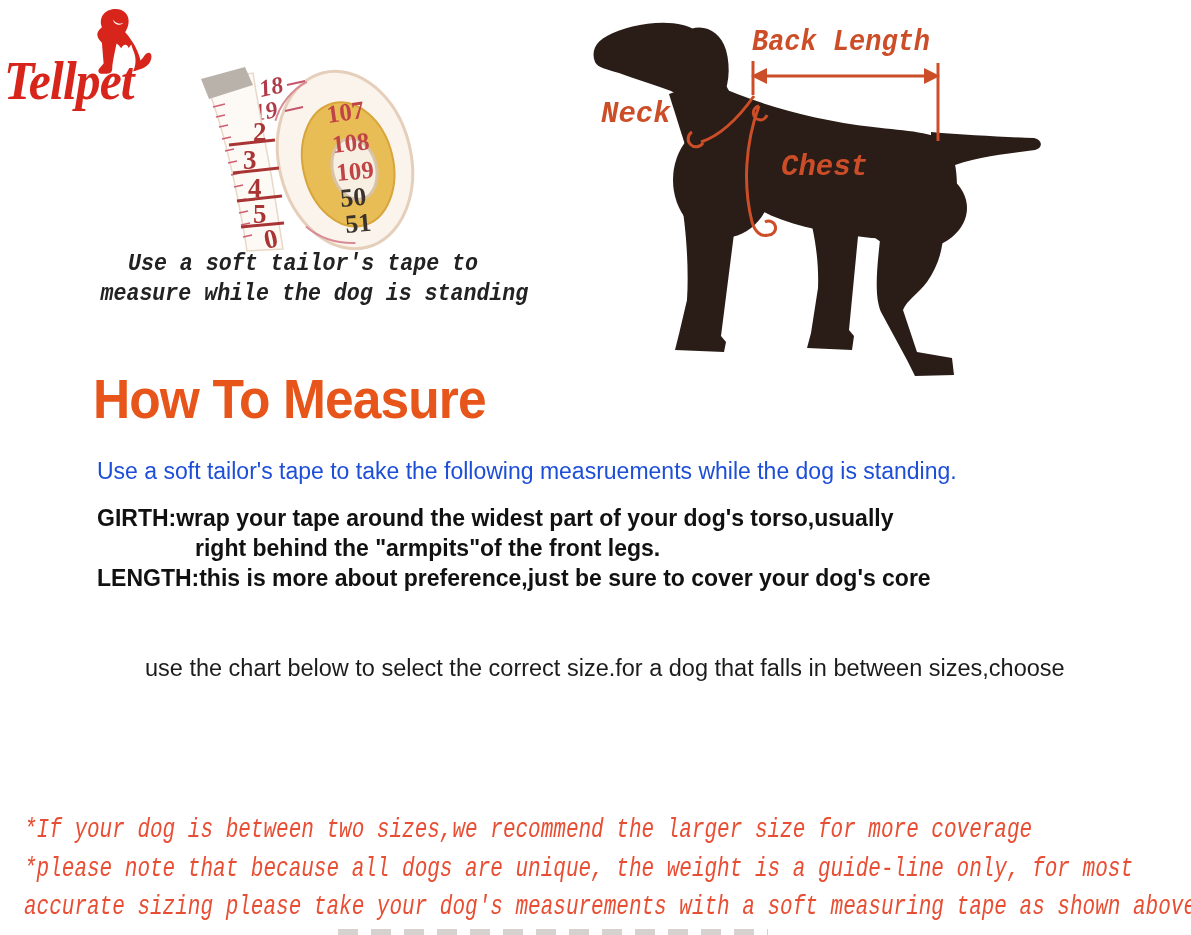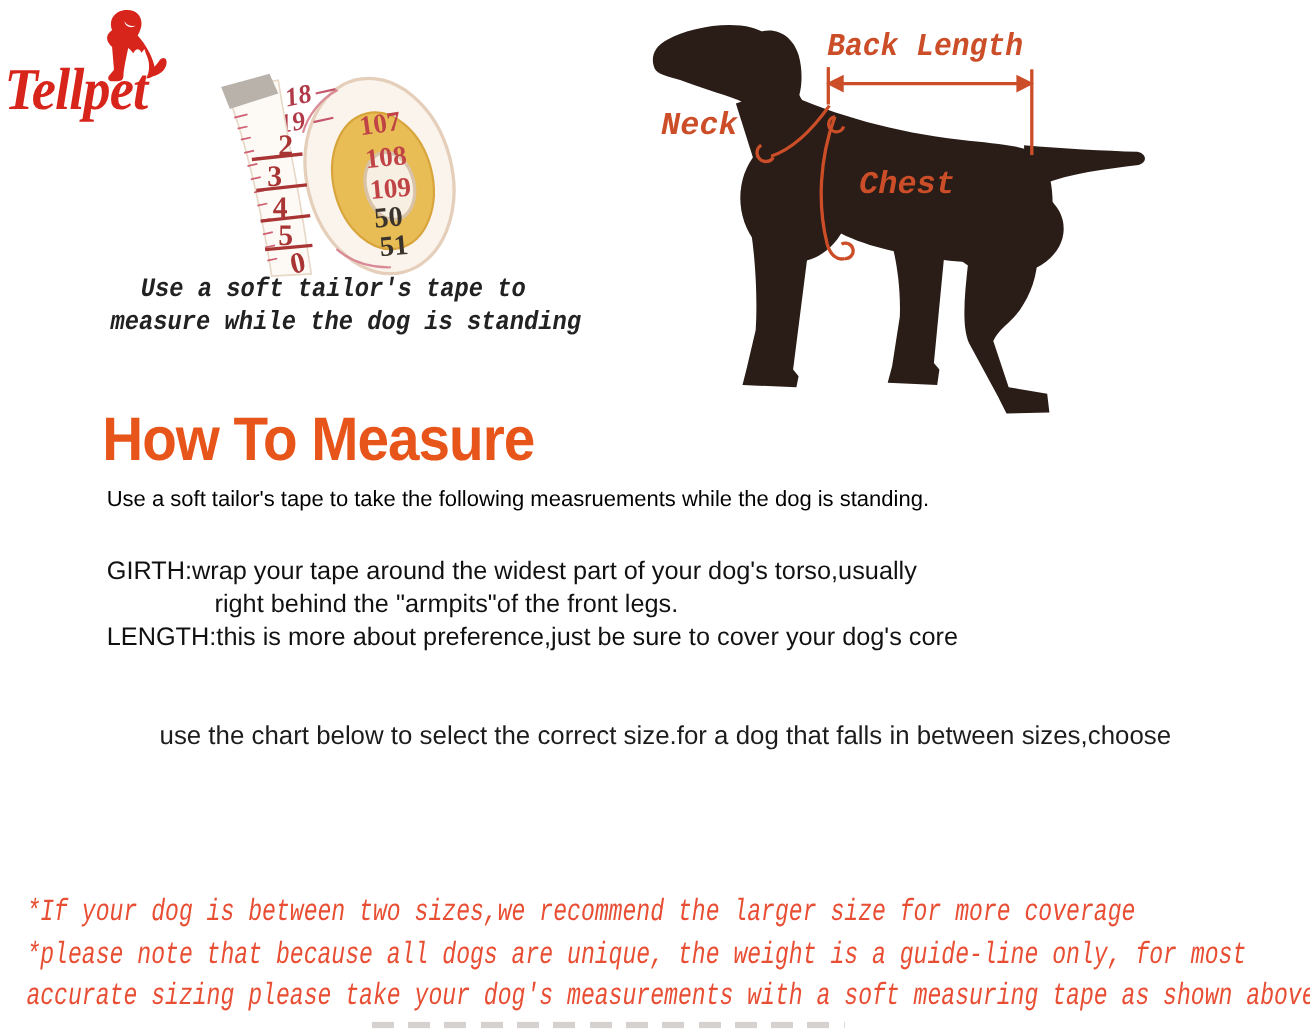--- a/index.html
+++ b/index.html
@@ -22,22 +22,22 @@
                  font-style:italic;font-weight:bold;font-size:29px;white-space:nowrap;}
   .lbl-backlength{left:752px;top:26px;transform:scale(.93,1);transform-origin:0 0;}
   .lbl-neck{left:601px;top:98px;}
   .lbl-chest{left:781px;top:151px;}
 
   
   .heading{left:93px;top:366px;color:#e7551b;font-size:56px;font-weight:700;
            letter-spacing:-1px;transform:scale(.92,1);transform-origin:0 0;white-space:nowrap;}
 
   
-  .intro{left:97px;top:443px;color:#000000;font-size:20px;white-space:nowrap;}
-  .defs{left:97px;top:503px;color:#111;font-size:23px;font-weight:normal;line-height:30px;}
+  .intro{left:97px;top:458px;color:#1d4ed8;font-size:23px;white-space:nowrap;}
+  .defs{left:97px;top:503px;color:#111;font-size:23px;font-weight:bold;line-height:30px;}
   .defs .indent{padding-left:98px;}
   .tips{left:97px;top:650px;color:#1c1c1c;font-size:23.5px;line-height:36px;margin-left:48px;}
   .txtline{white-space:nowrap;}
 
   
   .footnotes{left:24px;top:811px;color:#e84e33;font-family:"Liberation Mono",monospace;
              font-style:italic;font-size:28px;line-height:38.5px;
              transform:scale(.75,1);transform-origin:0 0;}
 
   .bottom-smudge{left:338px;top:929px;width:430px;height:6px;opacity:.35;

